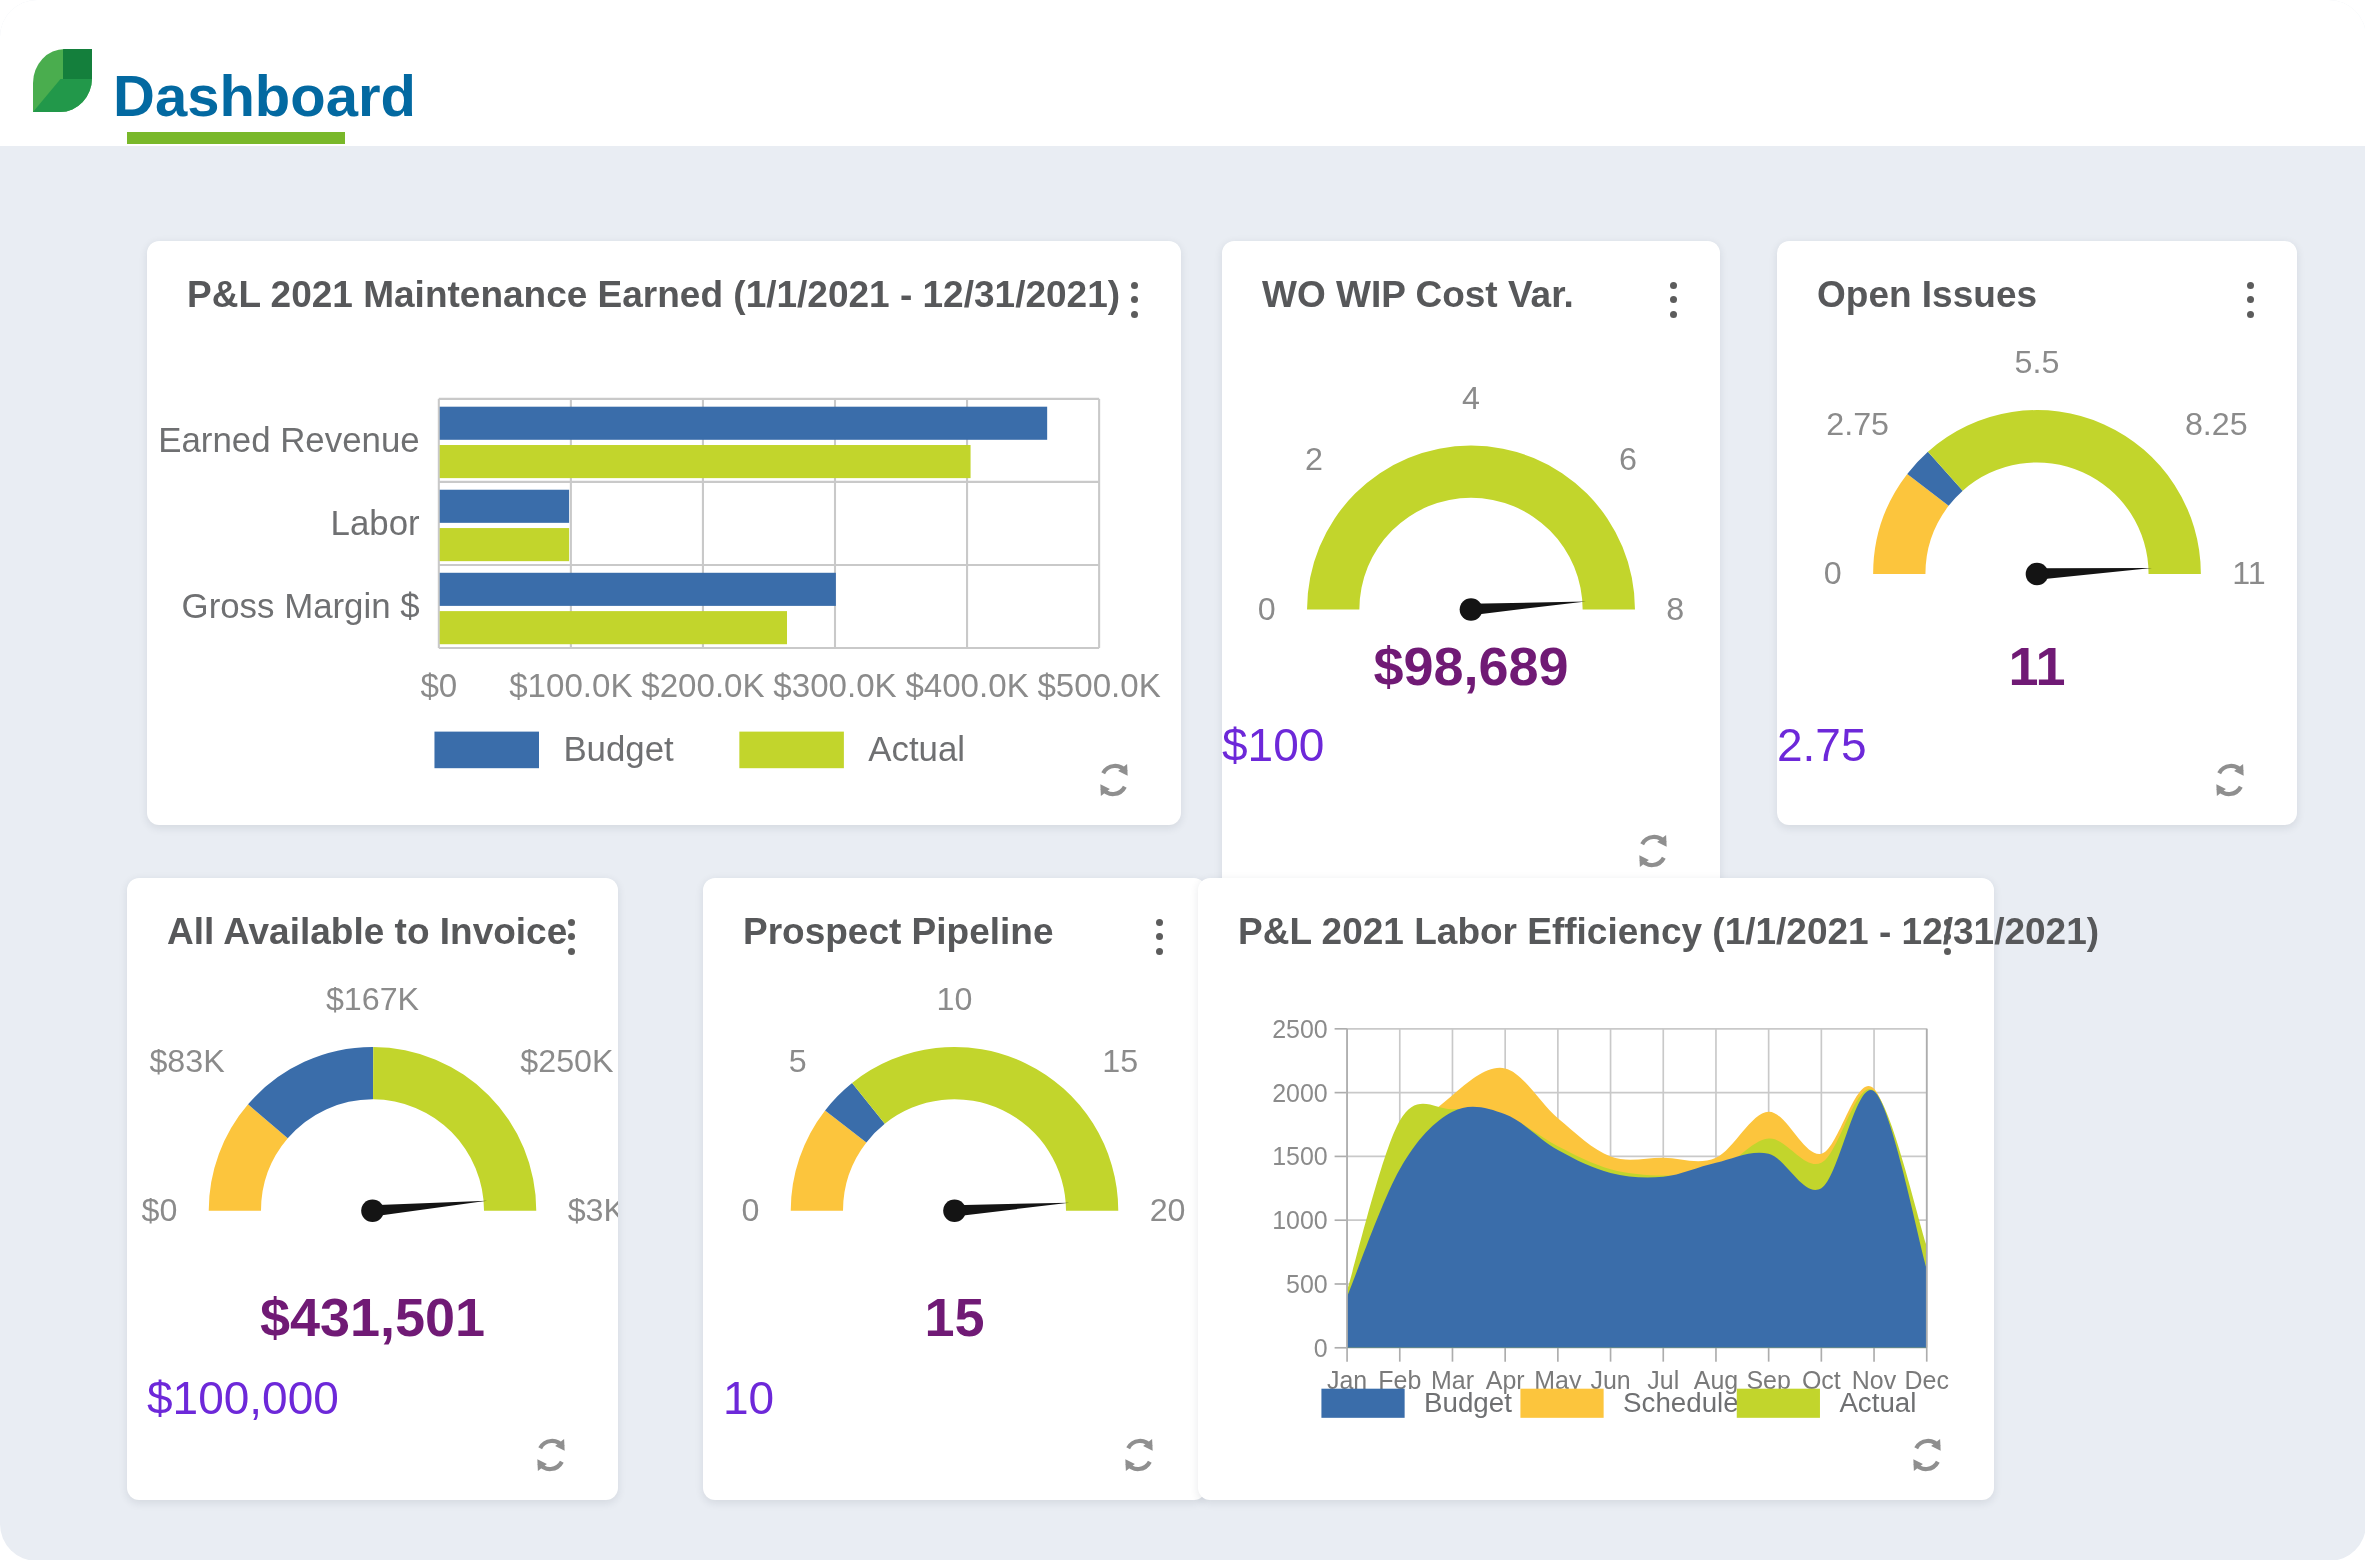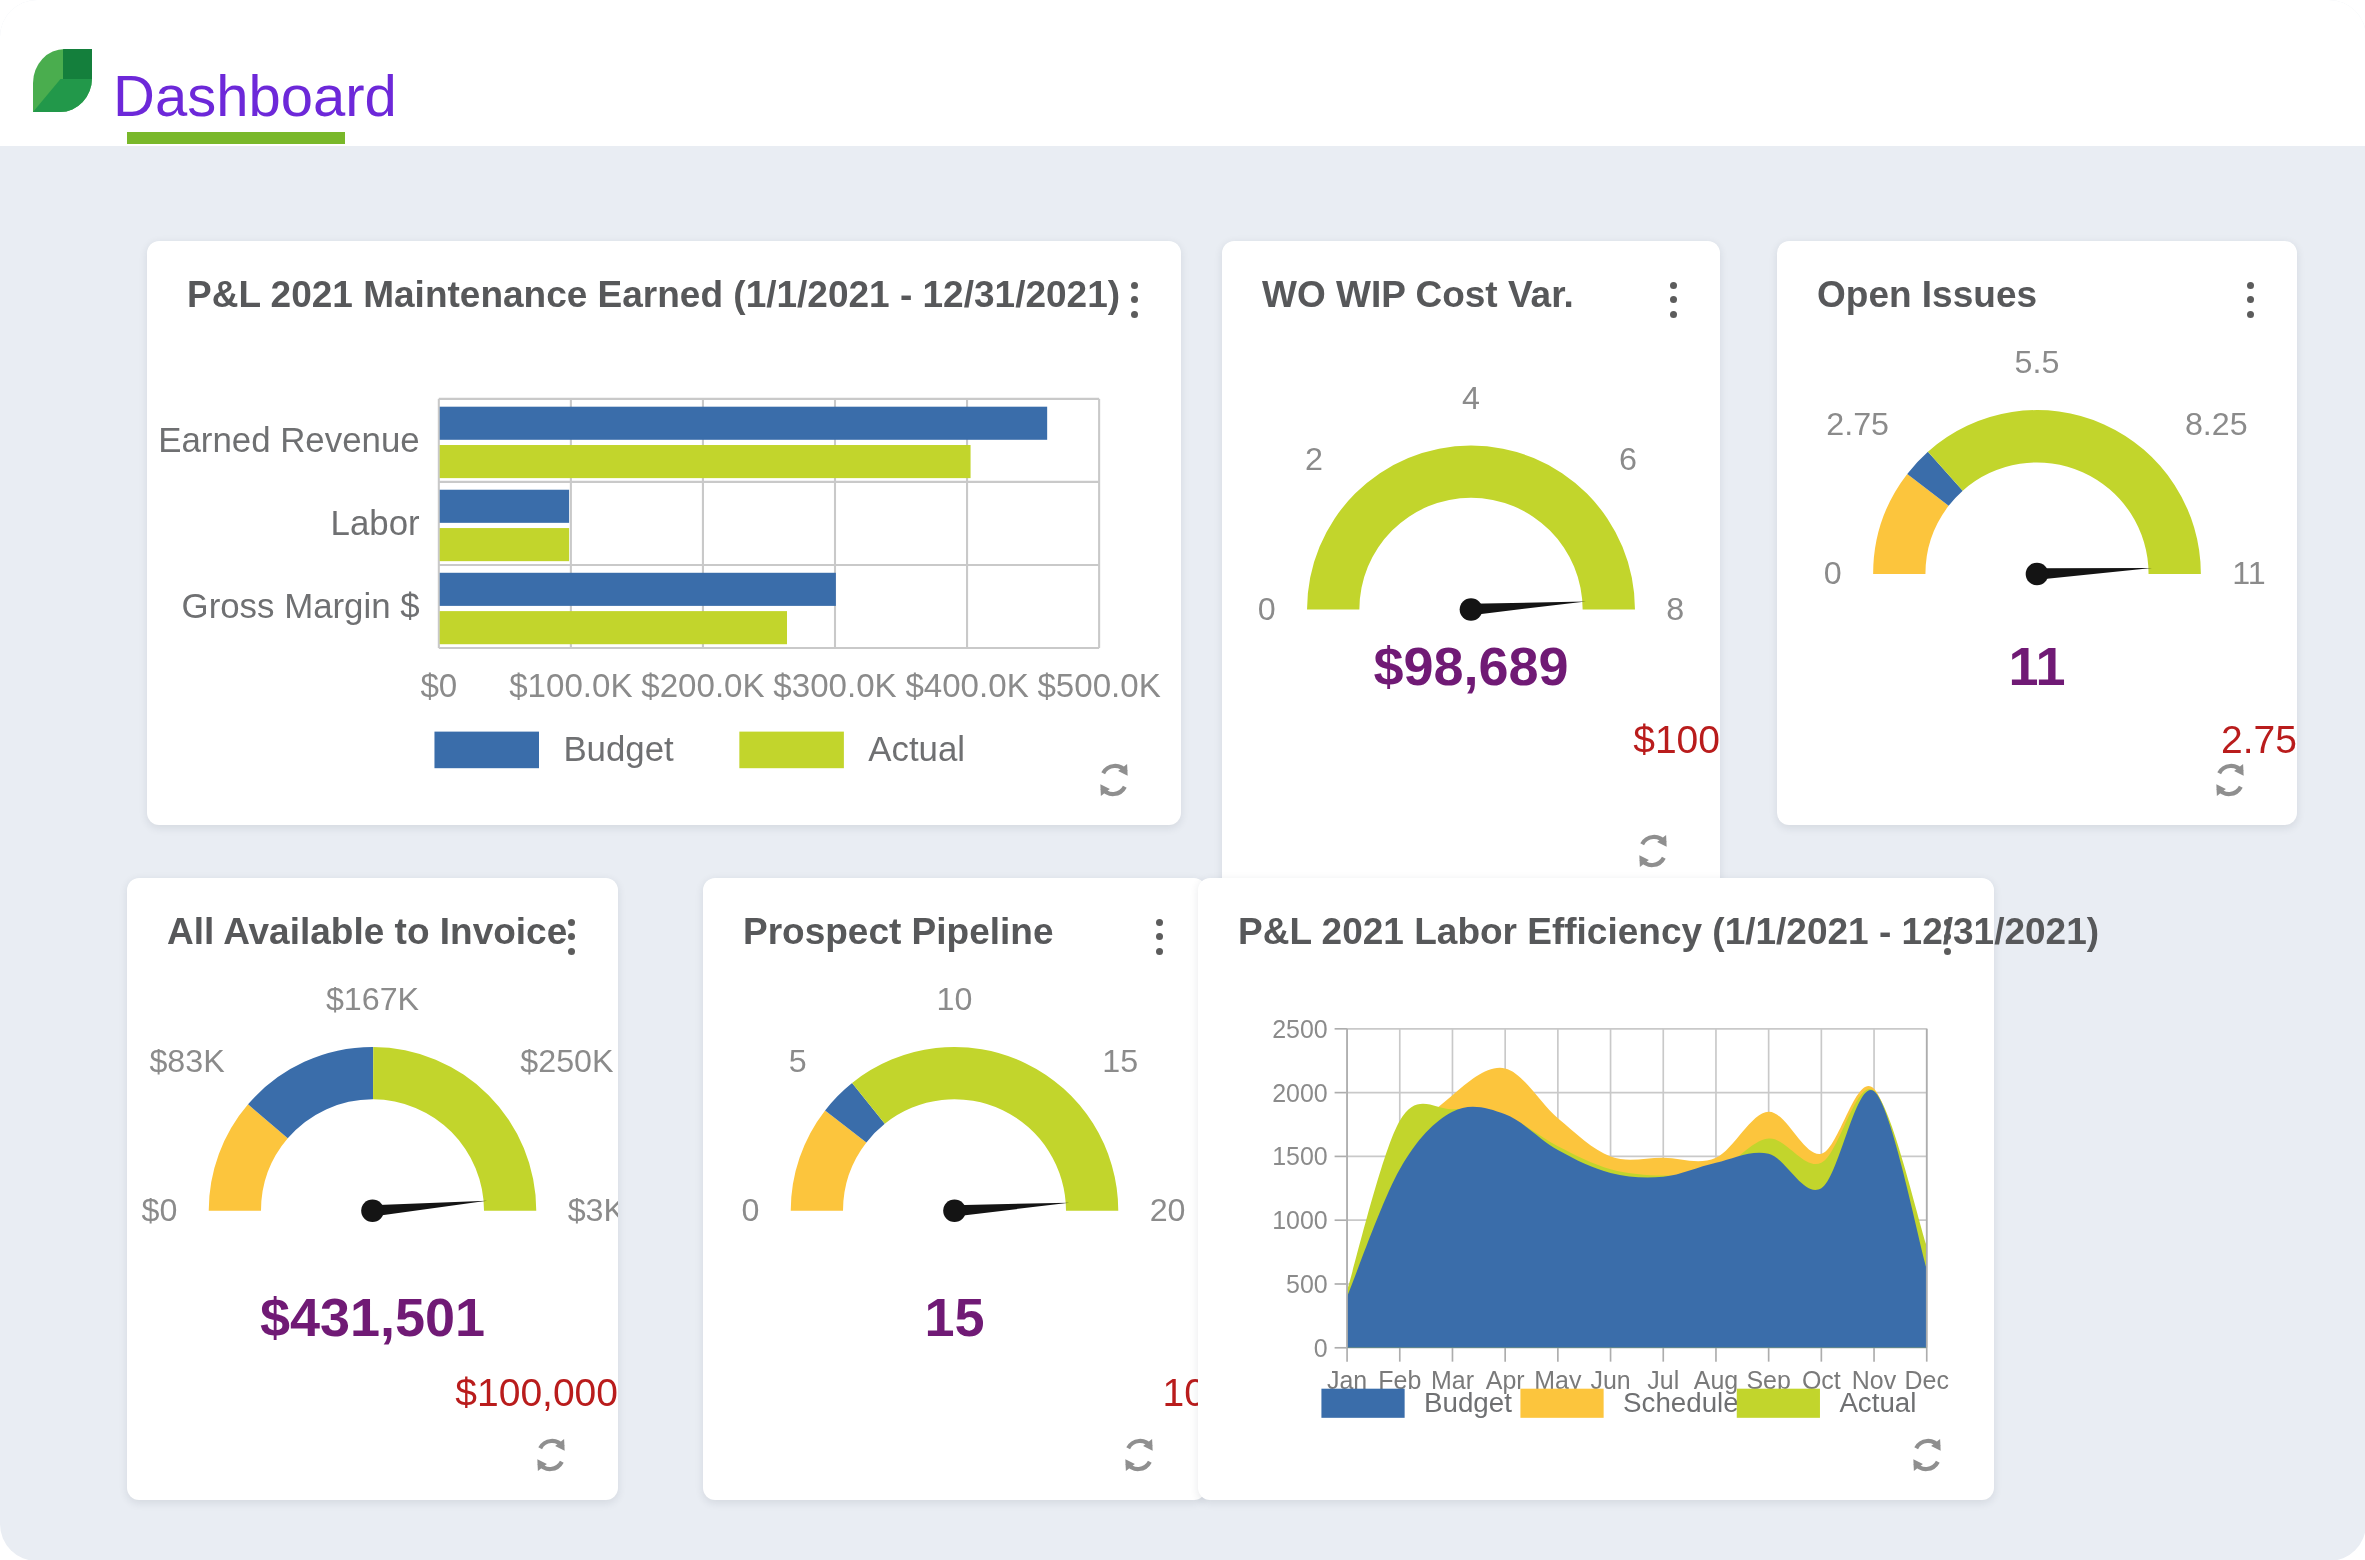--- a/index.html
+++ b/index.html
@@ -2,37 +2,37 @@
 <html style="font-size:14px"><head>
 <meta charset="utf-8">
 <style>
   html,body{margin:0;padding:0;background:#ffffff;font-family:"Liberation Sans",sans-serif;}
   .window{position:relative;width:2366px;height:1561px;background:#e9edf3;border-radius:37px;overflow:hidden;}
   .header{position:absolute;left:0;top:0;right:0;height:146px;background:#ffffff;}
   .logo{position:absolute;left:33px;top:49px;width:59px;height:63px;}
   .leaf-base{position:absolute;inset:0;background:#4aad4e;border-radius:54% 0 54% 0;overflow:hidden;}
   .leaf-dark{position:absolute;right:0;top:0;width:50%;height:47%;background:#147f3c;}
   .leaf-mid{position:absolute;left:0;right:0;bottom:0;height:53%;background:#22984a;clip-path:polygon(0 100%,47% 0,100% 0,100% 100%);}
-  .app-title{position:absolute;left:113px;top:22.7px;font-size:58px;font-weight:normal;color:#6d28d9;white-space:nowrap;}
+  .app-title{position:absolute;left:113px;top:22.7px;font-size:58px;font-weight:bold;color:#0369a1;white-space:nowrap;}
   .title-underline{position:absolute;left:127px;top:132px;width:218px;height:12.2px;background:#79b82a;}
   .card{position:absolute;background:#ffffff;border-radius:12.2px;box-shadow:0 2.6px 8.7px rgba(25,39,62,0.10);}
   #card-1{left:127px;top:241px;width:1034px;height:584px;margin-left:20px;}
   #card-2{left:1222px;top:241px;width:498px;height:655px;}
   #card-3{left:1777px;top:241px;width:520px;height:584px;}
   #card-4{left:127px;top:878px;width:491px;height:622px;}
   #card-5{left:703px;top:878px;width:503px;height:622px;}
   #card-6{left:1198px;top:878px;width:796px;height:622px;}
   .card-title{position:absolute;left:40px;top:33px;margin:0;font-size:37px;font-weight:bold;color:#57585a;white-space:nowrap;}
   .kebab{position:absolute;right:40px;top:37px;display:flex;flex-direction:column;gap:7.8px;cursor:pointer;padding:3.5px;}
   .kebab i{width:7px;height:7px;border-radius:50%;background:#5c5c5c;display:block;}
   .chart-svg{position:absolute;inset:0;width:100%;height:100%;font-family:inherit;}
   .refresh{position:absolute;right:45px;bottom:22.7px;width:44px;height:44px;color:#8f8f8f;cursor:pointer;}
   .refresh svg{width:100%;height:100%;display:block;}
   .gauge-value{position:absolute;left:0;right:0;top:394px;text-align:center;font-size:54px;font-weight:bold;color:#701a75;}
-  .gauge-target{position:absolute;left:0;right:0;top:477px;text-align:right;font-size:39px;color:#b91c1c;}
+  .gauge-target{position:absolute;left:0;right:0;top:477px;text-align:left;font-size:46px;color:#6d28d9;}
   .row2 .gauge-value{top:408px;}
   .row2 .gauge-target{top:493px;padding-left:20px;}
 </style>
 </head>
 <body>
 
 <div class="window">
 
   <header class="header">
     <span class="logo">

